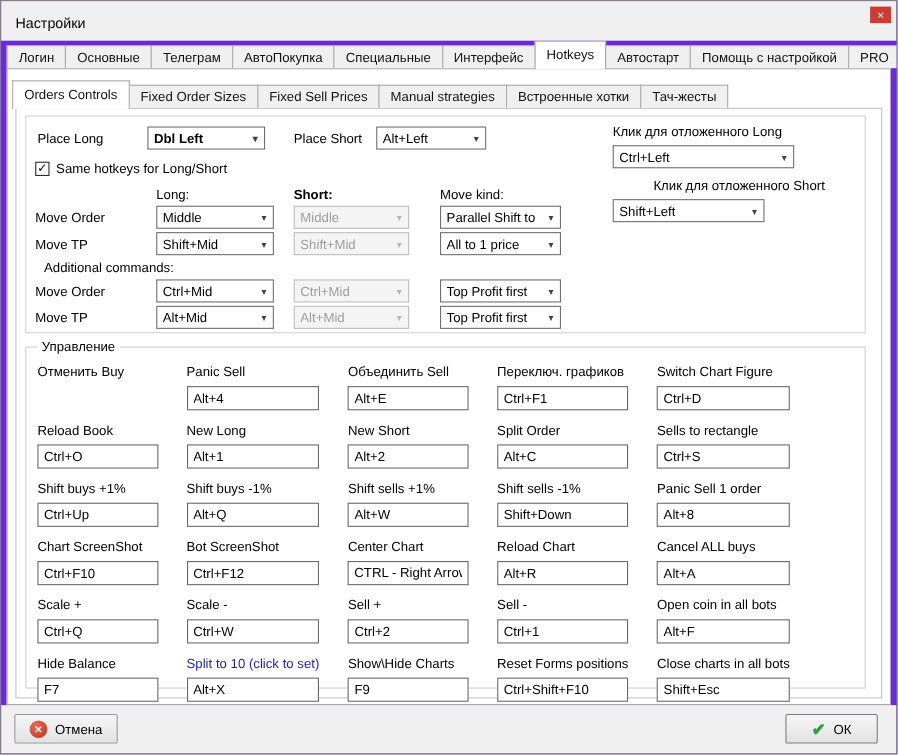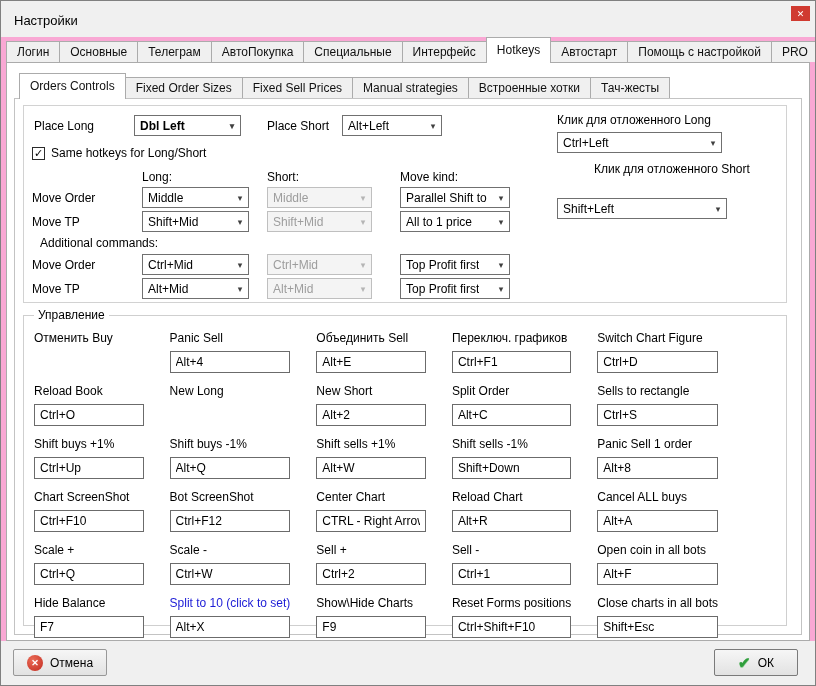--- a/index.html
+++ b/index.html
@@ -1,27 +1,27 @@
 <!DOCTYPE html>
 <html><head>
 <meta charset="utf-8">
 <style>
   * { margin:0; padding:0; box-sizing:border-box; }
   html,body { width:816px; height:686px; }
   body { font-family:"Liberation Sans", sans-serif; background:#d8d8d8; }
-  .window { position:relative; width:816px; height:686px; background:#f9a8d4; border:1px solid #808080; overflow:hidden; }
+  .window { position:relative; width:816px; height:686px; background:#6d28d9; border:1px solid #808080; overflow:hidden; }
 
   
   .titlebar { position:absolute; top:0; left:0; right:0; height:36px; background:#f0f0f0; }
   .title-text { position:absolute; left:13px; top:12px; font-size:13px; color:#000; }
   .close-btn { position:absolute; top:5px; right:5px; width:19px; height:15px; background:#d03a30; color:#fff; font-size:9px; display:flex; align-items:center; justify-content:center; cursor:default; }
 
   
   .main-tabstrip { position:absolute; top:36px; left:5px; right:5px; height:26px; display:flex; align-items:flex-start; z-index:2; }
-  .sub-tabstrip  { position:absolute; top:10px; left:12px; height:26px; display:flex; align-items:flex-start; z-index:2; }
+  .sub-tabstrip  { position:absolute; top:10px; left:4px; height:26px; display:flex; align-items:flex-start; z-index:2; }
   .tab { height:21px; line-height:20px; margin-top:4px; padding:0 10px; background:#f0f0f0; border:1px solid #ababab; border-bottom:none; font-size:12px; white-space:nowrap; margin-left:-1px; color:#111; }
   .tab:first-child { margin-left:0;text-align:right; }
   .tab.active { height:26px; line-height:24px; margin-top:0; background:#fff; position:relative; z-index:3; }
 
   
   .main-page { position:absolute; top:61px; left:5px; right:5px; bottom:44px; background:#fff; border:1px solid #ababab; }
   .sub-page { position:absolute; top:35px; left:7px; right:7px; bottom:5px; background:#fff; border:1px solid #c3c3c3; }
 
   
   .orders-panel { position:absolute; top:6px; left:8px; right:14px; height:198px; border:1px solid #d2d2d2; background:#fff; }
@@ -110,27 +110,27 @@
         </div>
 
         <div class="check-row" style="left:8px; top:40px;">
           <span class="checkbox">
               <span>✓</span>
             </span>
           <span>Same hotkeys for Long/Short</span>
         </div>
 
         <div class="plabel" style="left:533px; top:56px;margin-left:37px;">Клик для отложенного Short</div>
-        <div class="combo" style="left:533px; top:92px; width:170px;align-items:center;">
+        <div class="combo" style="left:533px; top:75px; width:138px;align-items:center;">
           <span class="combo-text">Shift+Left</span>
           <span class="combo-arrow">▾</span>
         </div>
 
         <div class="plabel" style="left:118px; top:64px;">Long:</div>
-        <div class="plabel" style="left:243px; top:64px;">Short:</div>
+        <div class="plabel" style="left:243px; top:64px;font-weight:bold;">Short:</div>
         <div class="plabel" style="left:376px; top:64px;">Move kind:</div>
 
         <div class="plabel" style="left:8px; top:85px;">Move Order</div>
         <div class="combo" style="left:118px; top:81px; width:107px;">
           <span class="combo-text">Middle</span>
           <span class="combo-arrow">▾</span>
         </div>
         <div class="combo disabled" style="left:243px; top:81px; width:105px;">
           <span class="combo-text">Middle</span>
           <span class="combo-arrow">▾</span>
@@ -209,20 +209,21 @@
             <div class="hk-label">Switch Chart Figure</div>
             <input class="hk-input" value="Ctrl+D" style="">
           </div>
 
           <div class="hk-cell">
             <div class="hk-label">Reload Book</div>
             <input class="hk-input" value="Ctrl+O" style="">
           </div>
           <div class="hk-cell">
             <div class="hk-label">New Long</div>
+            <input class="hk-input" value="Alt+1" style="">
           </div>
           <div class="hk-cell">
             <div class="hk-label">New Short</div>
             <input class="hk-input" value="Alt+2" style="">
           </div>
           <div class="hk-cell">
             <div class="hk-label">Split Order</div>
             <input class="hk-input" value="Alt+C" style="">
           </div>
           <div class="hk-cell">

